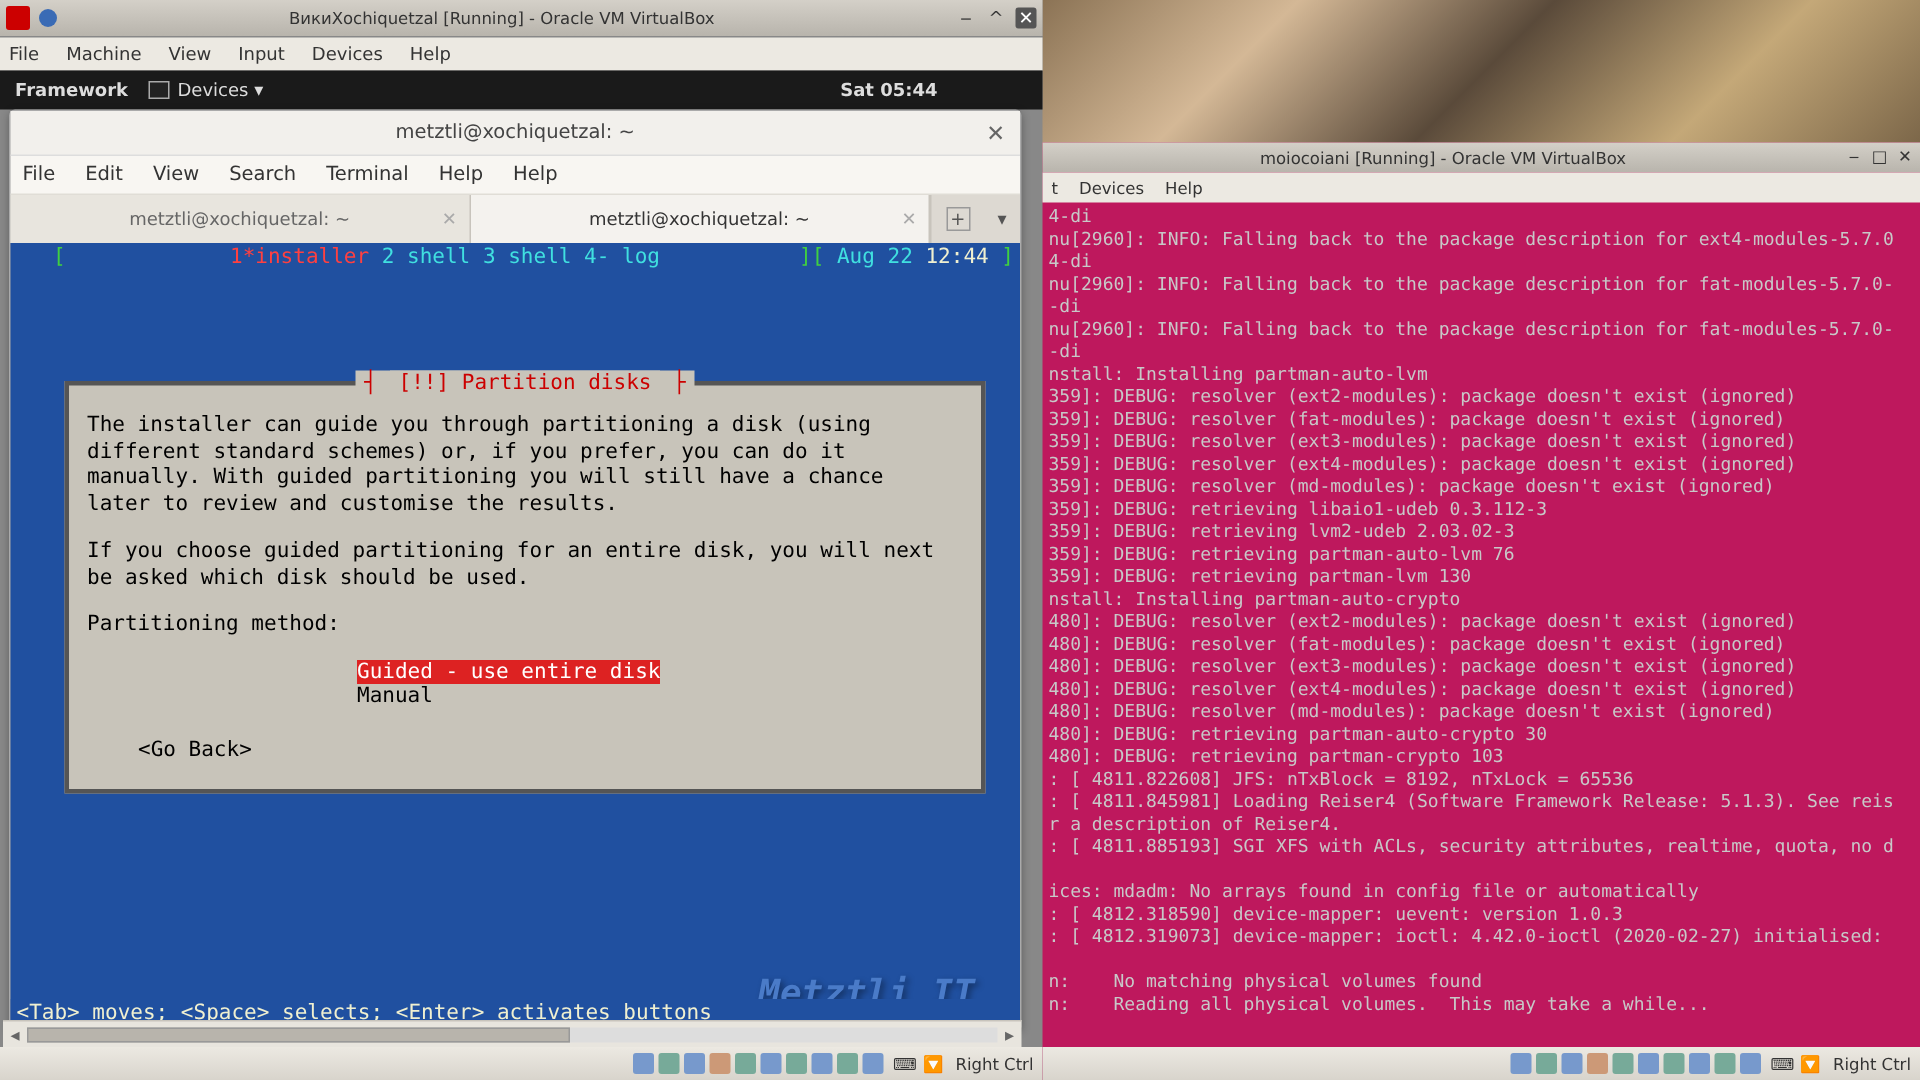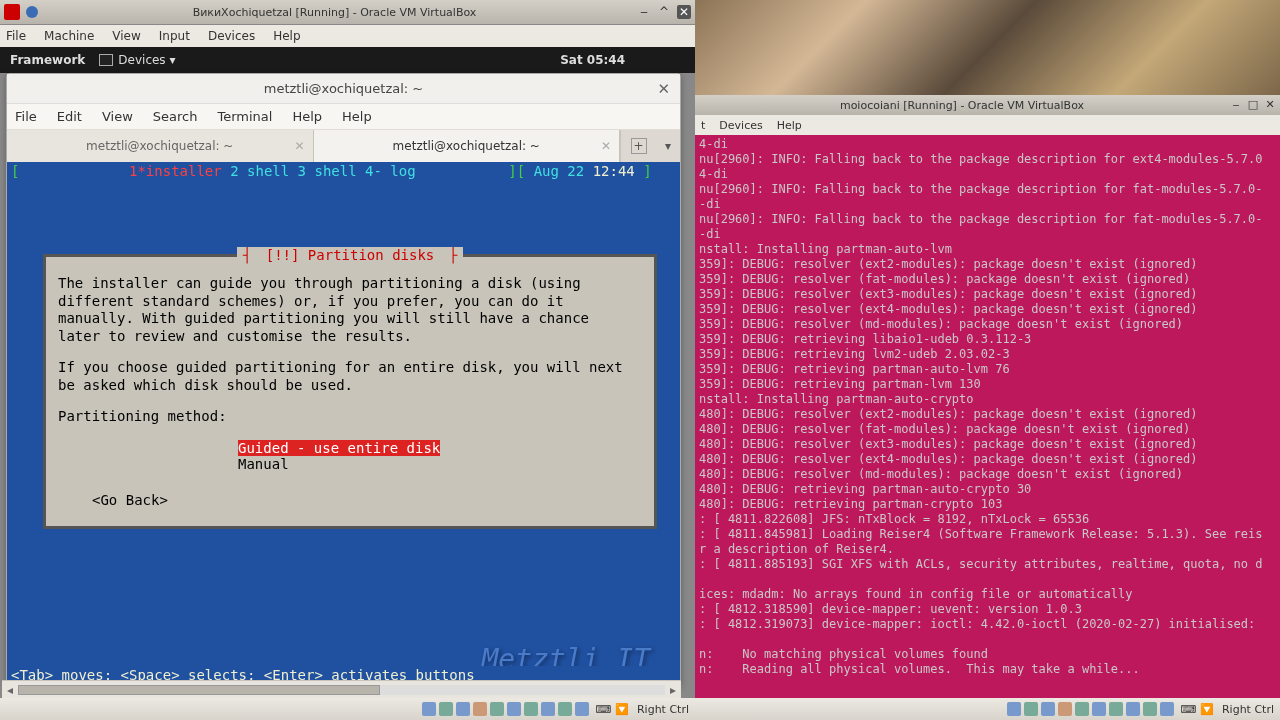--- a/index.html
+++ b/index.html
@@ -32,36 +32,36 @@
 .term-menus span { margin-right:20px; color:#333; cursor:pointer; font-size:13px; }
 .term-tabs { height:32px; background:#ddd9d2; display:flex; align-items:stretch; }
 .term-tabs .tab { flex:1; display:flex; align-items:center; justify-content:center; position:relative; background:#e8e5de; border-right:1px solid #c8c4bc; color:#666; font-size:12px; cursor:pointer; }
 .term-tabs .tab.active { background:#f4f2ee; color:#333; }
 .term-tabs .tab .tx { position:absolute; right:8px; color:#aaa; }
 .term-tabs .plus { width:36px; display:flex; align-items:center; justify-content:center; border-left:1px solid #c8c4bc; cursor:pointer; color:#555; }
 .term-tabs .plus .pb { width:16px; height:16px; border:1px solid #999; display:flex; align-items:center; justify-content:center; }
 .term-tabs .menu-drop { width:24px; display:flex; align-items:center; justify-content:center; color:#555; cursor:pointer; }
 
 .term-body { flex:1; background:#2050a0; color:#fff; font-family:"DejaVu Sans Mono",monospace; font-size:14px; position:relative; padding:0; overflow:hidden; }
-.tmux-top { height:18px; line-height:18px; padding:0 4px; }
+.tmux-top { height:18px; line-height:18px; padding:0 4px;text-align:right; }
 .tmux-top .green { color:#40d040; }
 .tmux-top .red { color:#ff4040; }
 .tmux-top .cyan { color:#40e0e0; }
 .tmux-top .white { color:#f0f0d0; }
 
 .dialog { position:absolute; left:36px; top:92px; width:614px; background:#c8c4ba; border:3px solid #555; padding:8px 12px 18px; color:#000; }
 .dialog .dtitle { text-align:center; margin-top:-18px; margin-bottom:12px; }
 .dialog .dtitle span { background:#c8c4ba; padding:0 6px; color:#c00; font-weight:normal; }
 .dialog .body p { line-height:1.25; margin-bottom:14px; white-space:pre-wrap; }
 .dialog .opts { margin-left:180px; margin-bottom:20px; }
 .dialog .opts .opt { display:inline-block; }
 .dialog .opts .opt.sel { background:#d22; color:#fff; }
 .dialog .goback { margin-left:34px; }
 
-.watermark { position:absolute; right:30px; bottom:8px; font-size:28px; font-weight:normal; font-style:italic; color:#4a7bc8; text-shadow:2px 2px 4px rgba(0,0,0,.4); pointer-events:none; }
+.watermark { position:absolute; right:30px; bottom:8px; font-size:24px; font-weight:bold; font-style:italic; color:#4a7bc8; text-shadow:2px 2px 4px rgba(0,0,0,.4); pointer-events:none; }
 .term-foot { position:absolute; left:0; right:0; bottom:0; height:18px; line-height:18px; color:#f0f0d0; background:#2050a0; padding:0 4px; }
 
 .hscroll { height:18px; background:#e8e5de; border-top:1px solid #c8c4bc; display:flex; align-items:center; }
 .hscroll .btn { width:16px; text-align:center; color:#666; }
 .hscroll .track { flex:1; height:10px; background:#ddd; position:relative; }
 .hscroll .thumb { position:absolute; left:0; width:56%; height:100%; background:#b8b4ac; border:1px solid #999; }
 
 .vb1-status { height:22px; background:linear-gradient(#ece9e2,#d8d4cc); display:flex; align-items:center; justify-content:flex-end; padding:0 6px; font-size:11px; color:#333; }
 .vb1-status .sicon { width:14px; height:14px; margin-left:3px; background:#7a9; border-radius:2px; }
 .vb1-status .sicon.b { background:#79c; }

